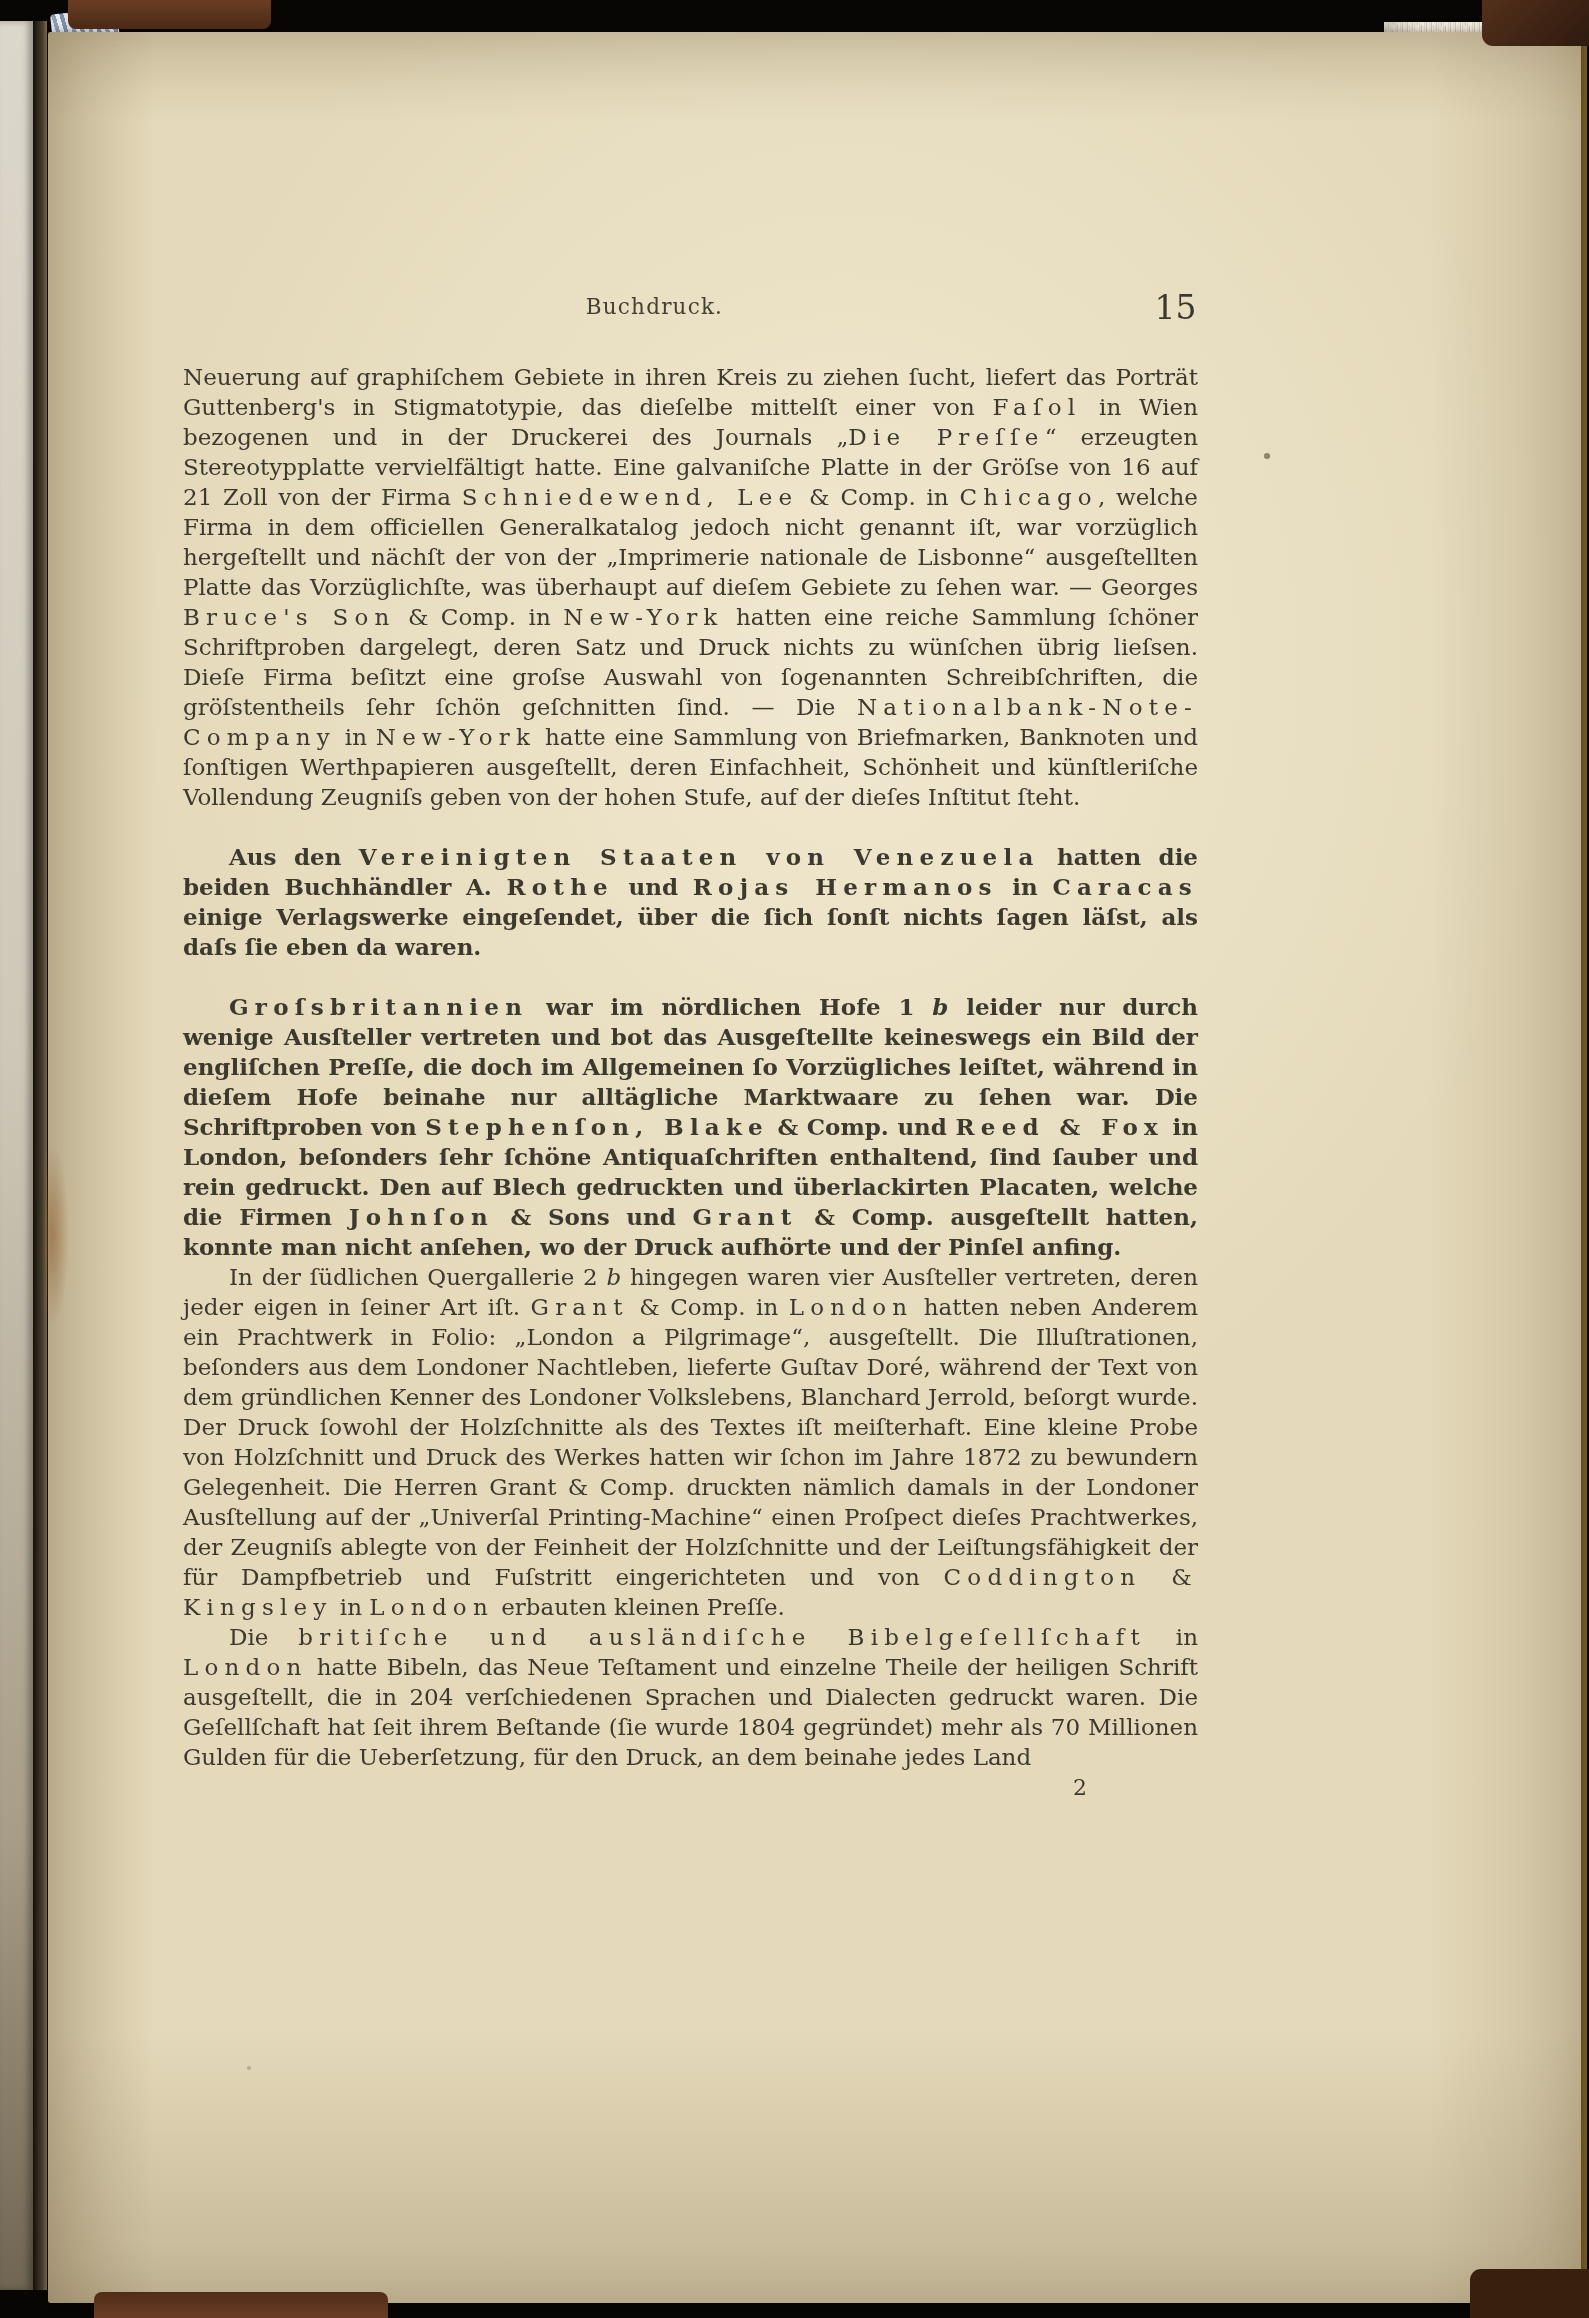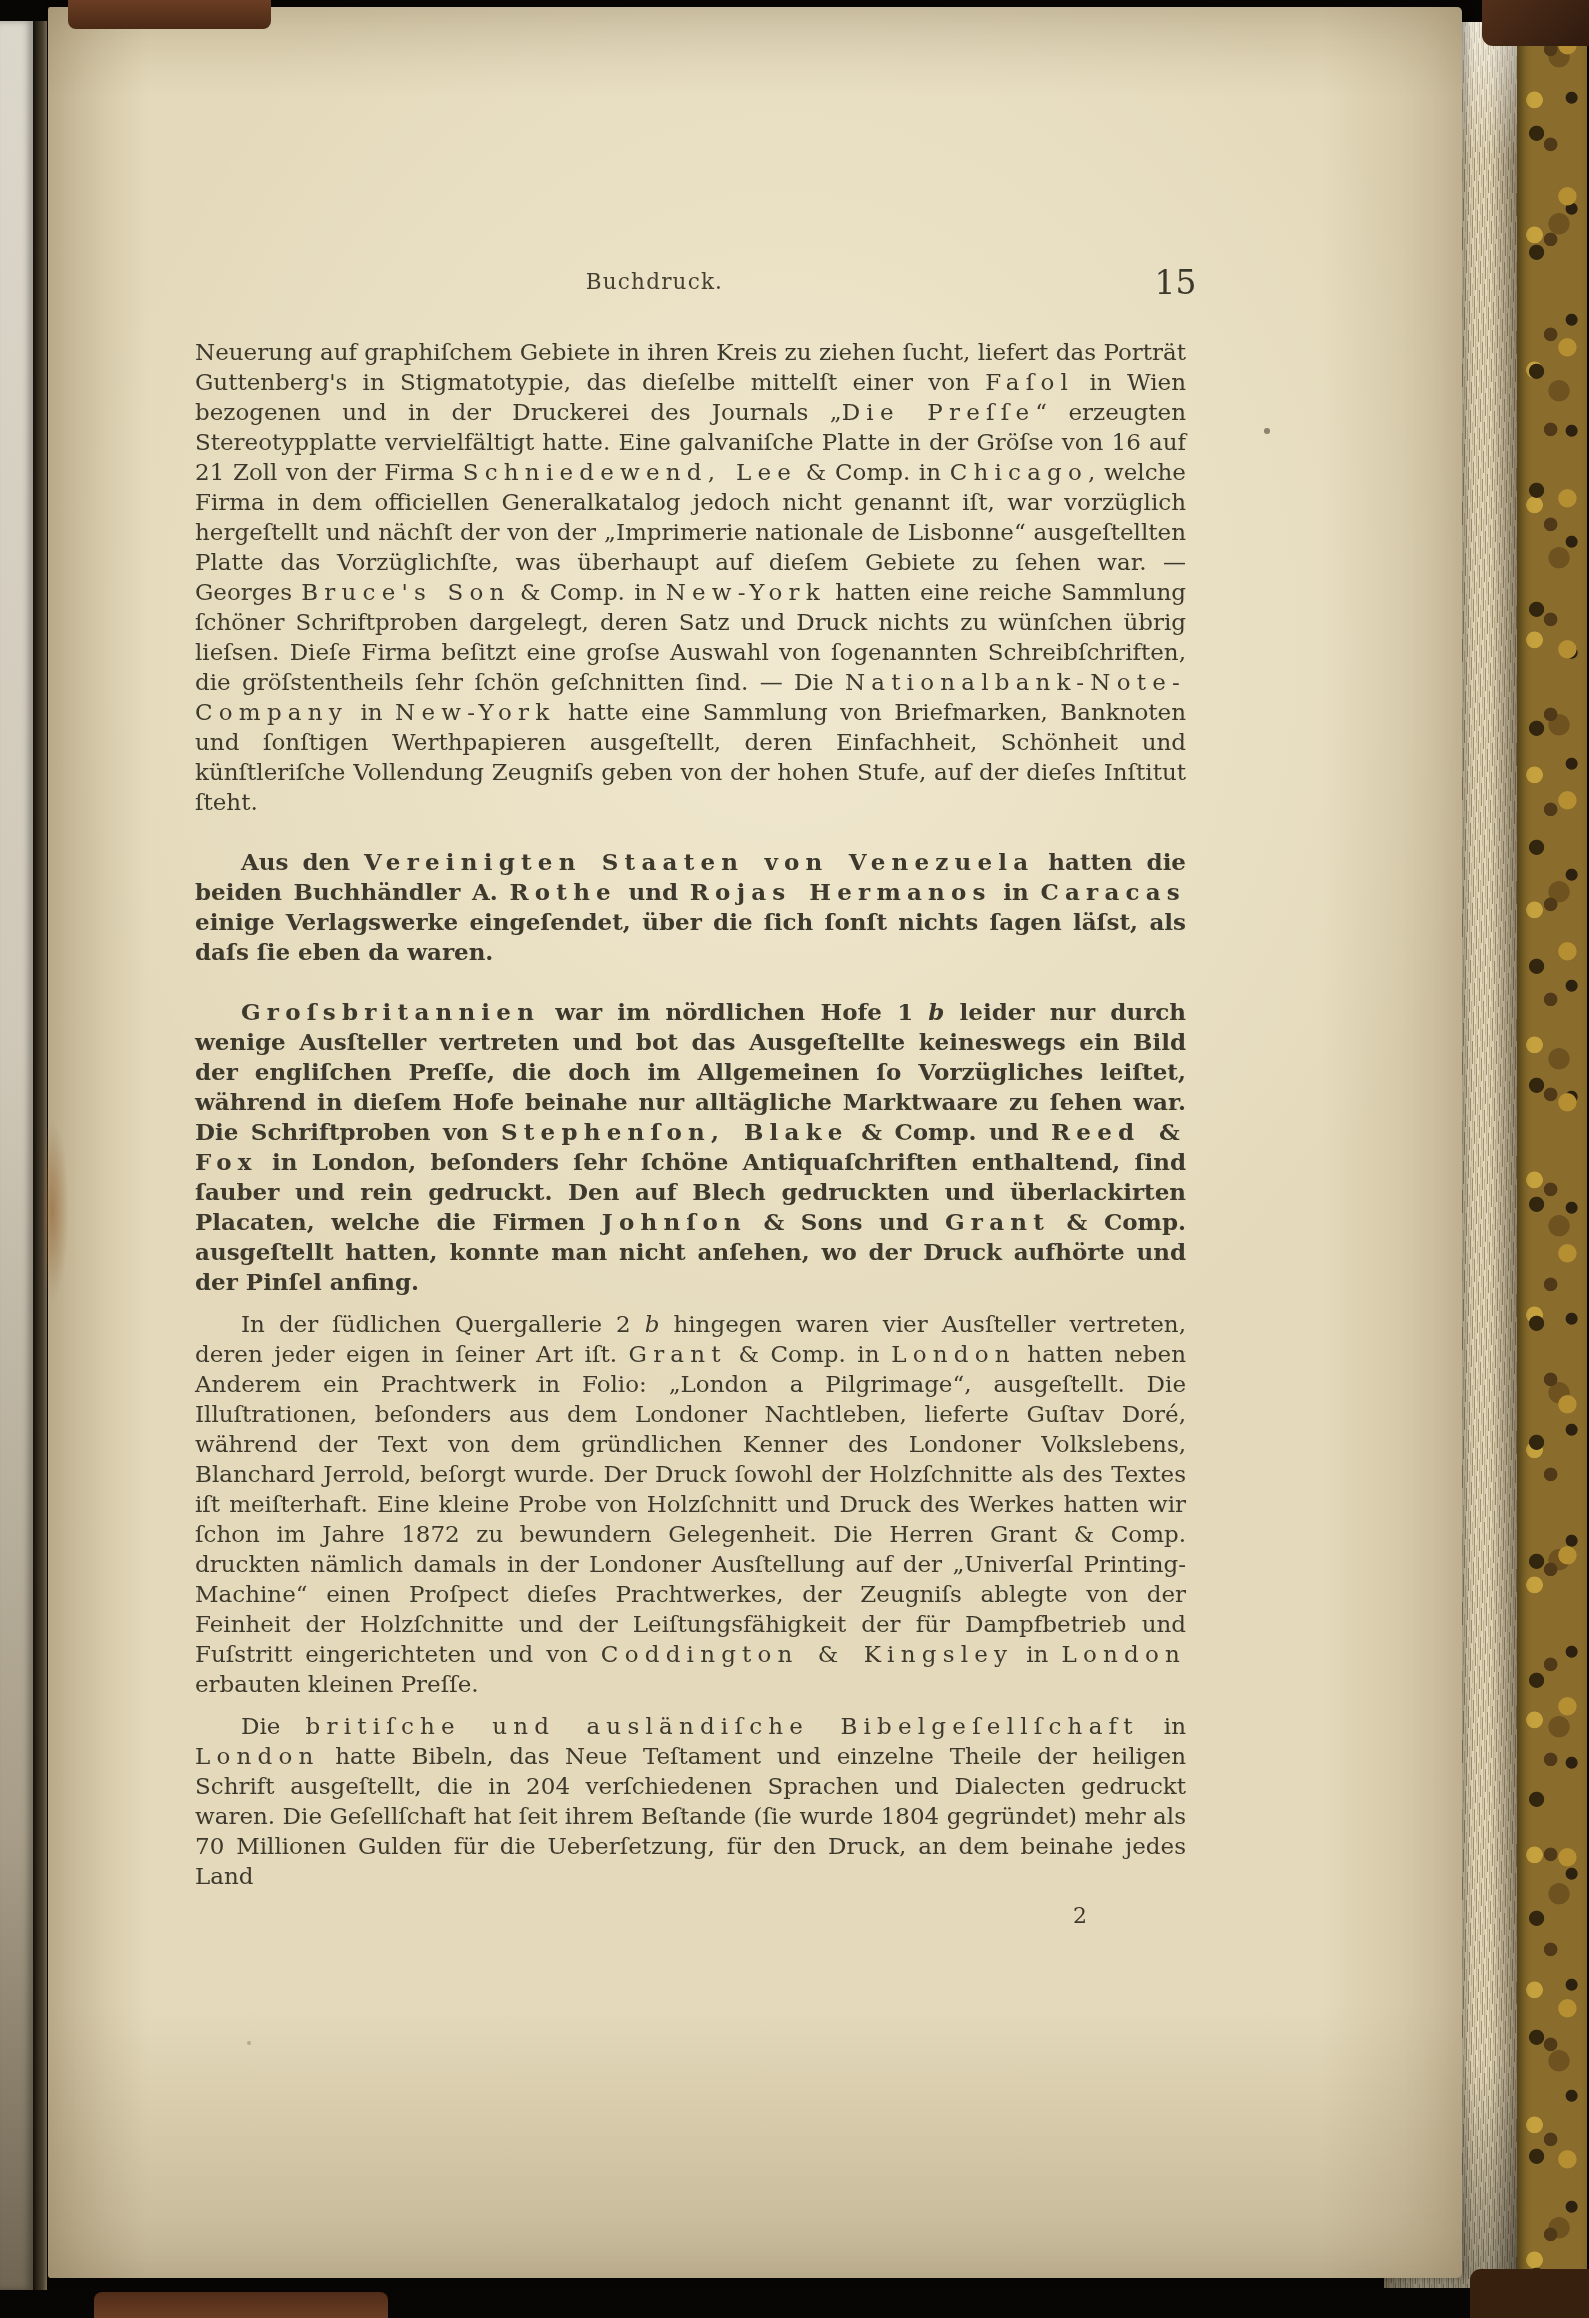--- a/index.html
+++ b/index.html
@@ -50,47 +50,48 @@
   .leather.tl { left:68px; top:0; width:203px; height:29px;
     background:linear-gradient(to bottom,#6b3e24,#4a2915); border-radius:0 0 8px 8px; }
   .leather.tr { right:0; top:0; width:107px; height:46px;
     background:linear-gradient(135deg,#53301b,#2e1a0e); border-radius:0 0 0 11px; }
   .leather.bl { left:94px; top:2292px; width:294px; height:27px;
     background:linear-gradient(to top,#6b3e24,#502c18); border-radius:8px 8px 0 0; }
   .leather.br { right:0; top:2269px; width:119px; height:49px;
     background:#38200f; border-radius:11px 0 0 0; }
   
   .page {
-    position:absolute; left:48px; top:7px; width:1414px; height:2271px; z-index:2;
+    position:absolute; left:48px; top:32px; width:1525px; height:2271px; z-index:2;
     background:
       radial-gradient(ellipse 1033px 1192px at 52% 28%, rgba(255,251,234,.45), rgba(255,251,234,0) 70%),
       linear-gradient(to right, rgba(110,88,52,.28), rgba(110,88,52,0) 7%, rgba(110,88,52,0) 90%, rgba(110,88,52,.22)),
       linear-gradient(to bottom, rgba(100,80,48,.16), rgba(100,80,48,0) 4%, rgba(100,80,48,0) 88%, rgba(100,80,48,.26)),
       #e4d9ba;
     box-shadow: inset 0 0 56px rgba(95,75,42,.22), 3.2px 0 8px rgba(0,0,0,.35);
     border-radius:2.4px 4.8px 4.8px 2.4px;
+    padding-left:8px;
   }
   .stain {
     position:absolute; left:-3.2px; top:1112px; width:24px; height:183px;
     background: radial-gradient(ellipse at 30% 50%, rgba(140,90,40,.55), rgba(140,90,40,0) 70%);
   }
   .speck { position:absolute; width:5.6px; height:5.6px; border-radius:50%;
     background:rgba(70,58,40,.55); }
   .speck.s1 { left:1216px; top:421px; }
   .speck.s2 { left:199px; top:2034px; width:4px; height:4px; opacity:.5; }
 
   .text-block { position:absolute; left:135px; top:262px; width:1015px; color:#3d392d; }
   .header-row { position:relative; height:33px; text-align:center; }
   .running-header { position:relative; left:-36px; font-size:21.5px; letter-spacing:1.2px; color:#45402f; }
   .page-number { position:absolute; right:1.6px; top:-6.4px; font-size:33px; color:#3b372b; }
   .text-body {
     margin-top:35px; font-size:23px; line-height:30px;
     text-align:justify; hyphens:auto; -webkit-hyphens:auto;
   }
-  .text-body p { margin:12px; }
+  .text-body p { margin:0; }
   .text-body p.gap { margin-top:30px;font-weight:bold; }
   .text-body p.indent { text-indent:46px; }
   .spaced { letter-spacing:0.27em; }
   .italic { font-style:italic; }
   .signature { text-align:right; padding-right:111px; margin-top:3.2px; font-size:22px; color:#3d392d; }
 </style>
 </head>
 <body>
 
 <div class="scene">

